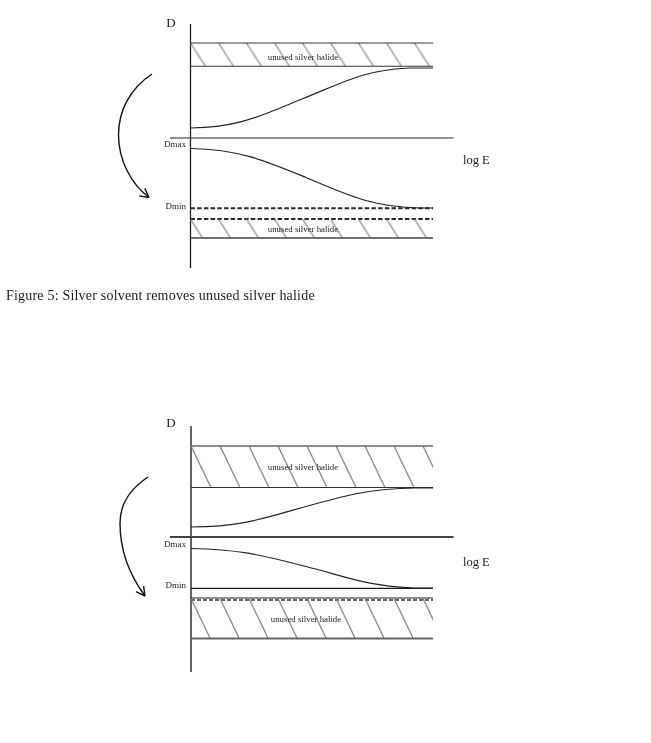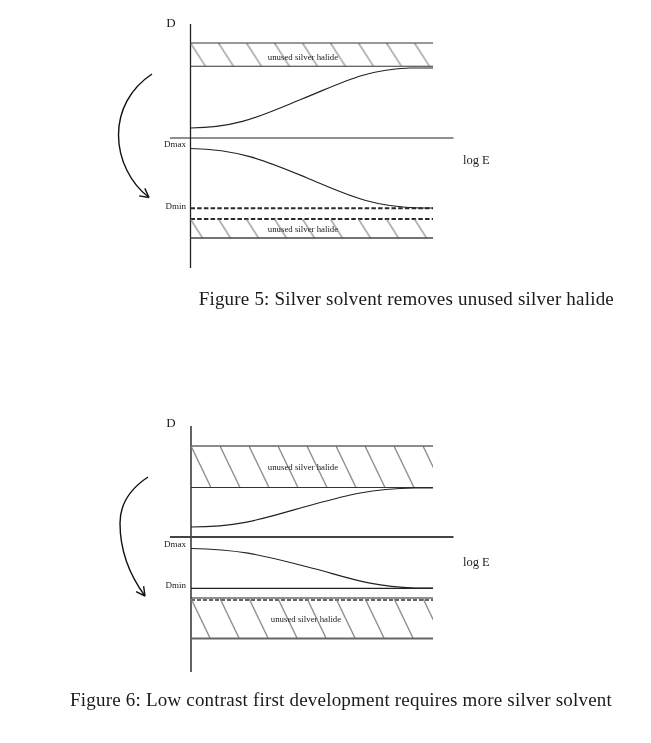--- a/index.html
+++ b/index.html
@@ -23,23 +23,23 @@
   svg text {
     font-family: "Liberation Serif", "DejaVu Serif", serif;
     fill: #1c1c1c;
   }
   .t-d      { font-size: 13px; }
   .t-loge   { font-size: 12.5px; }
   .t-small  { font-size: 9px; }
   .t-band   { font-size: 8.8px; }
   .caption {
     position: absolute;
-    left: 0;
-    text-align: right;
-    font-size: 19px;
+    left: 6px;
+    text-align: left;
+    font-size: 14px;
     color: #1a1a1a;
     letter-spacing: 0.2px;
   }
 </style>
 </head>
 <body>
 
 <div class="page">
 
   <svg class="fig" style="top:0" width="651" height="290" viewBox="0 0 651 290">
@@ -134,15 +134,14 @@
     </g>
 
     <text class="t-loge" x="463" y="165.5">log E</text>
 
     <g>
       <path d="M148,77 C127,91 120,106 120,123 C120,152 131,177 145,196" fill="none" stroke="#111" stroke-width="1.4"></path>
       <path d="M145,196 L136,191.6 M145,196 L143.6,186.1" fill="none" stroke="#111" stroke-width="1.4"></path>
     </g>
   </svg>
 
-  <div class="caption" style="top:689px; width:612px">Figure 6: Low contrast first development requires more silver solvent</div>
 
 </div>
 
 </body></html>

